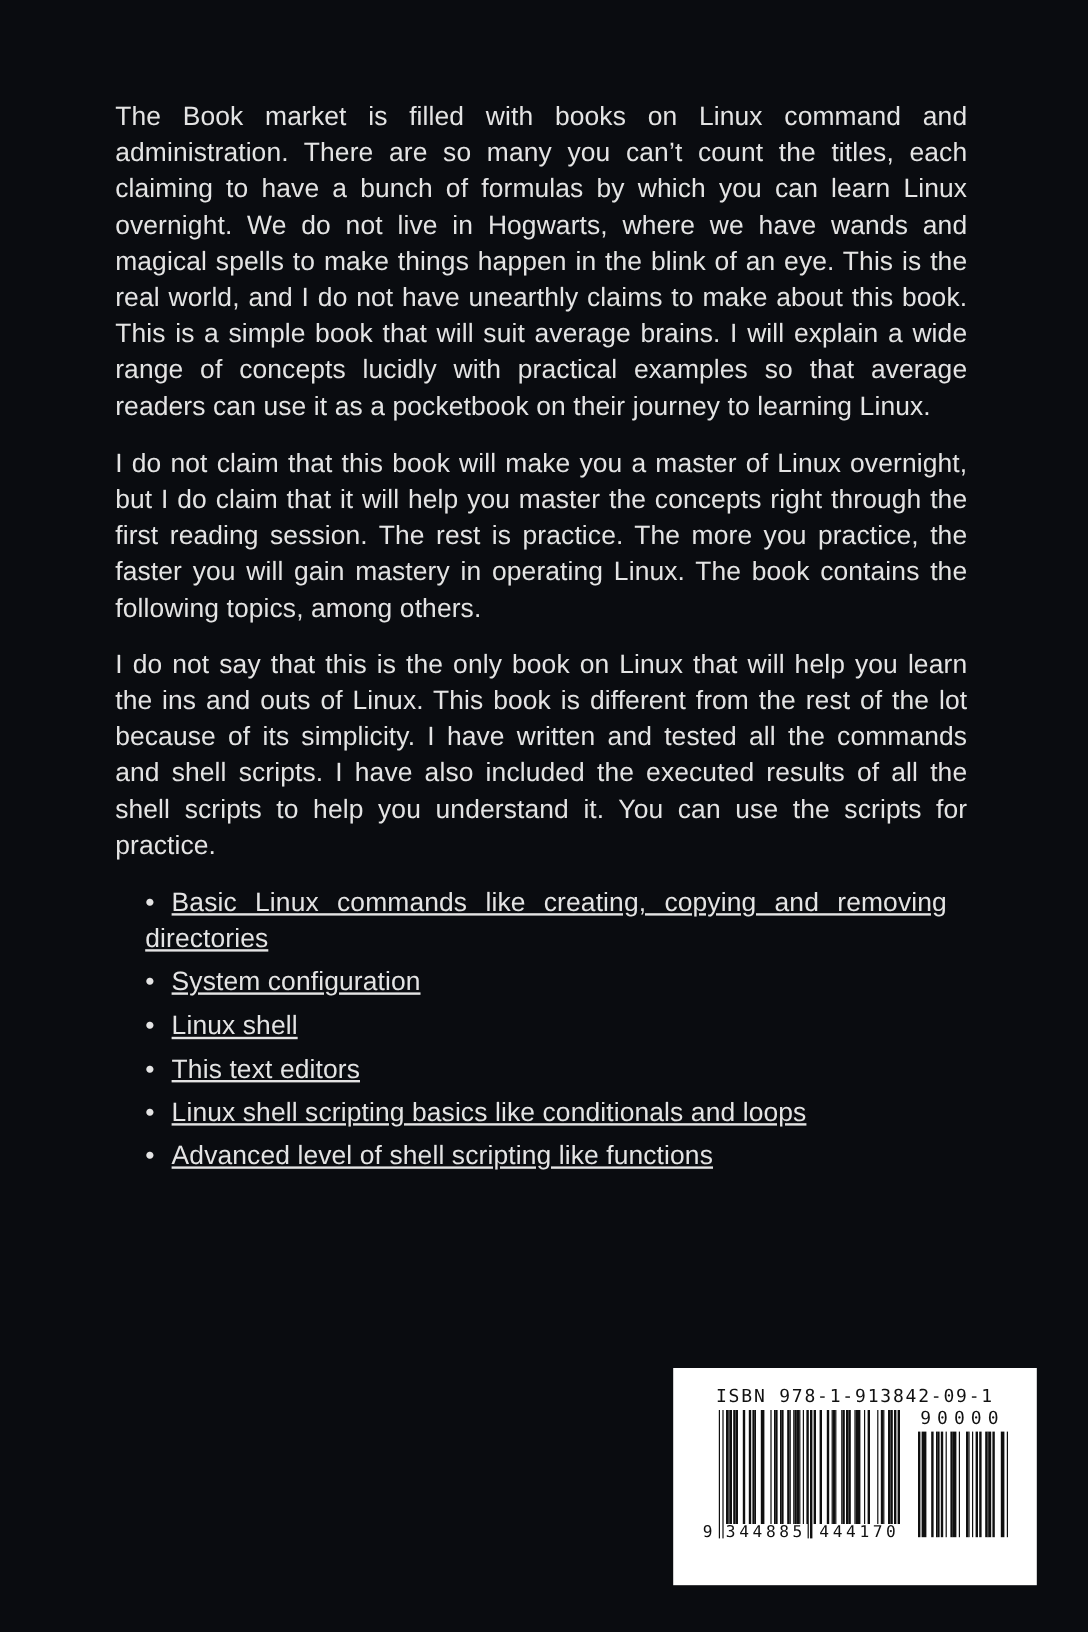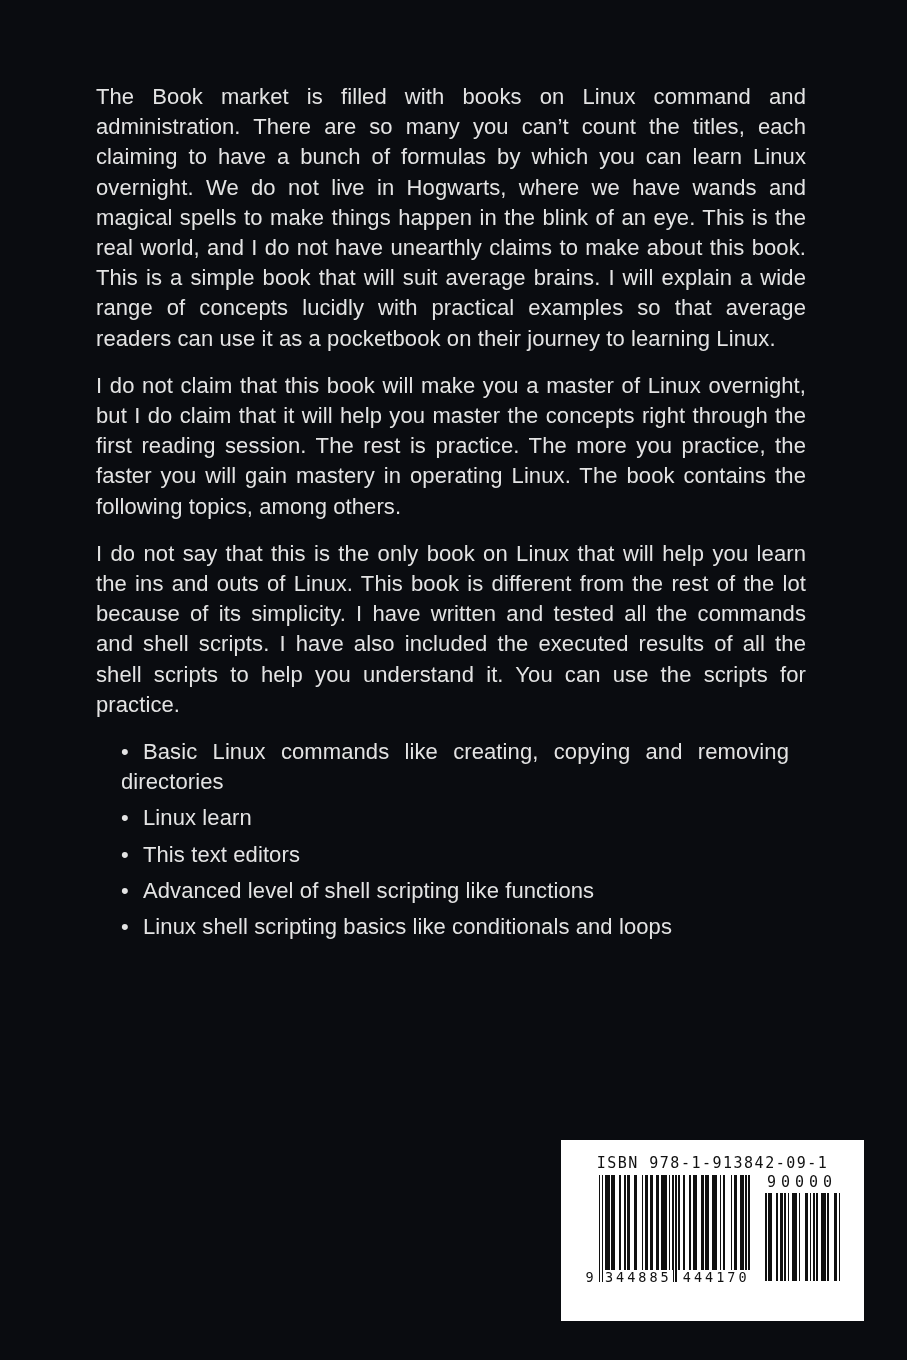--- a/index.html
+++ b/index.html
@@ -26,20 +26,21 @@
     line-height: 30.2px;
     text-align: justify;
     letter-spacing: 0.1px;
   }
   .text-block p {
     margin: 0 0 17px 0;
   }
   .topics {
     margin: 0 17px 17px 0;
     padding: 0;
+    text-decoration: underline;
   }
   .topic-item {
     padding-left: 25px;
     text-align: justify;
     margin-bottom: 6px;
   }
   .bullet-dot {
     display: inline-block;
     width: 22px;
     font-weight: 400;
@@ -118,24 +119,25 @@
 
 <div class="cover">
 
   <div class="text-block">
     <p>The Book market is filled with books on Linux command and administration. There are so many you can’t count the titles, each claiming to have a bunch of formulas by which you can learn Linux overnight. We do not live in Hogwarts, where we have wands and magical spells to make things happen in the blink of an eye. This is the real world, and I do not have unearthly claims to make about this book. This is a simple book that will suit average brains. I will explain a wide range of concepts lucidly with practical examples so that average readers can use it as a pocketbook on their journey to learning Linux.</p>
     <p>I do not claim that this book will make you a master of Linux overnight, but I do claim that it will help you master the concepts right through the first reading session. The rest is practice. The more you practice, the faster you will gain mastery in operating Linux. The book contains the following topics, among others.</p>
     <p>I do not say that this is the only book on Linux that will help you learn the ins and outs of Linux. This book is different from the rest of the lot because of its simplicity. I have written and tested all the commands and shell scripts. I have also included the executed results of all the shell scripts to help you understand it. You can use the scripts for practice.</p>
 
     <div class="topics">
       <div class="topic-item"><span class="bullet-dot">•</span><span>Basic Linux commands like creating, copying and removing directories</span></div>
-      <div class="topic-item"><span class="bullet-dot">•</span><span>Linux learn</span></div>
+      <div class="topic-item"><span class="bullet-dot">•</span><span>System configuration</span></div>
+      <div class="topic-item"><span class="bullet-dot">•</span><span>Linux shell</span></div>
       <div class="topic-item"><span class="bullet-dot">•</span><span>This text editors</span></div>
+      <div class="topic-item"><span class="bullet-dot">•</span><span>Linux shell scripting basics like conditionals and loops</span></div>
       <div class="topic-item"><span class="bullet-dot">•</span><span>Advanced level of shell scripting like functions</span></div>
-      <div class="topic-item"><span class="bullet-dot">•</span><span>Linux shell scripting basics like conditionals and loops</span></div>
     </div>
 
   </div>
 
   <div class="barcode-panel">
     <div class="isbn-line">ISBN 978-1-913842-09-1</div>
     <div class="bars-row">
       <div class="ean13-barcode">
         <div class="bars" id="ean13-bars" style="width: 152px;">
             <div style="width: 1.6px; flex: 0 0 1.6px; height: 107px; background: rgb(16, 16, 16);"></div>

